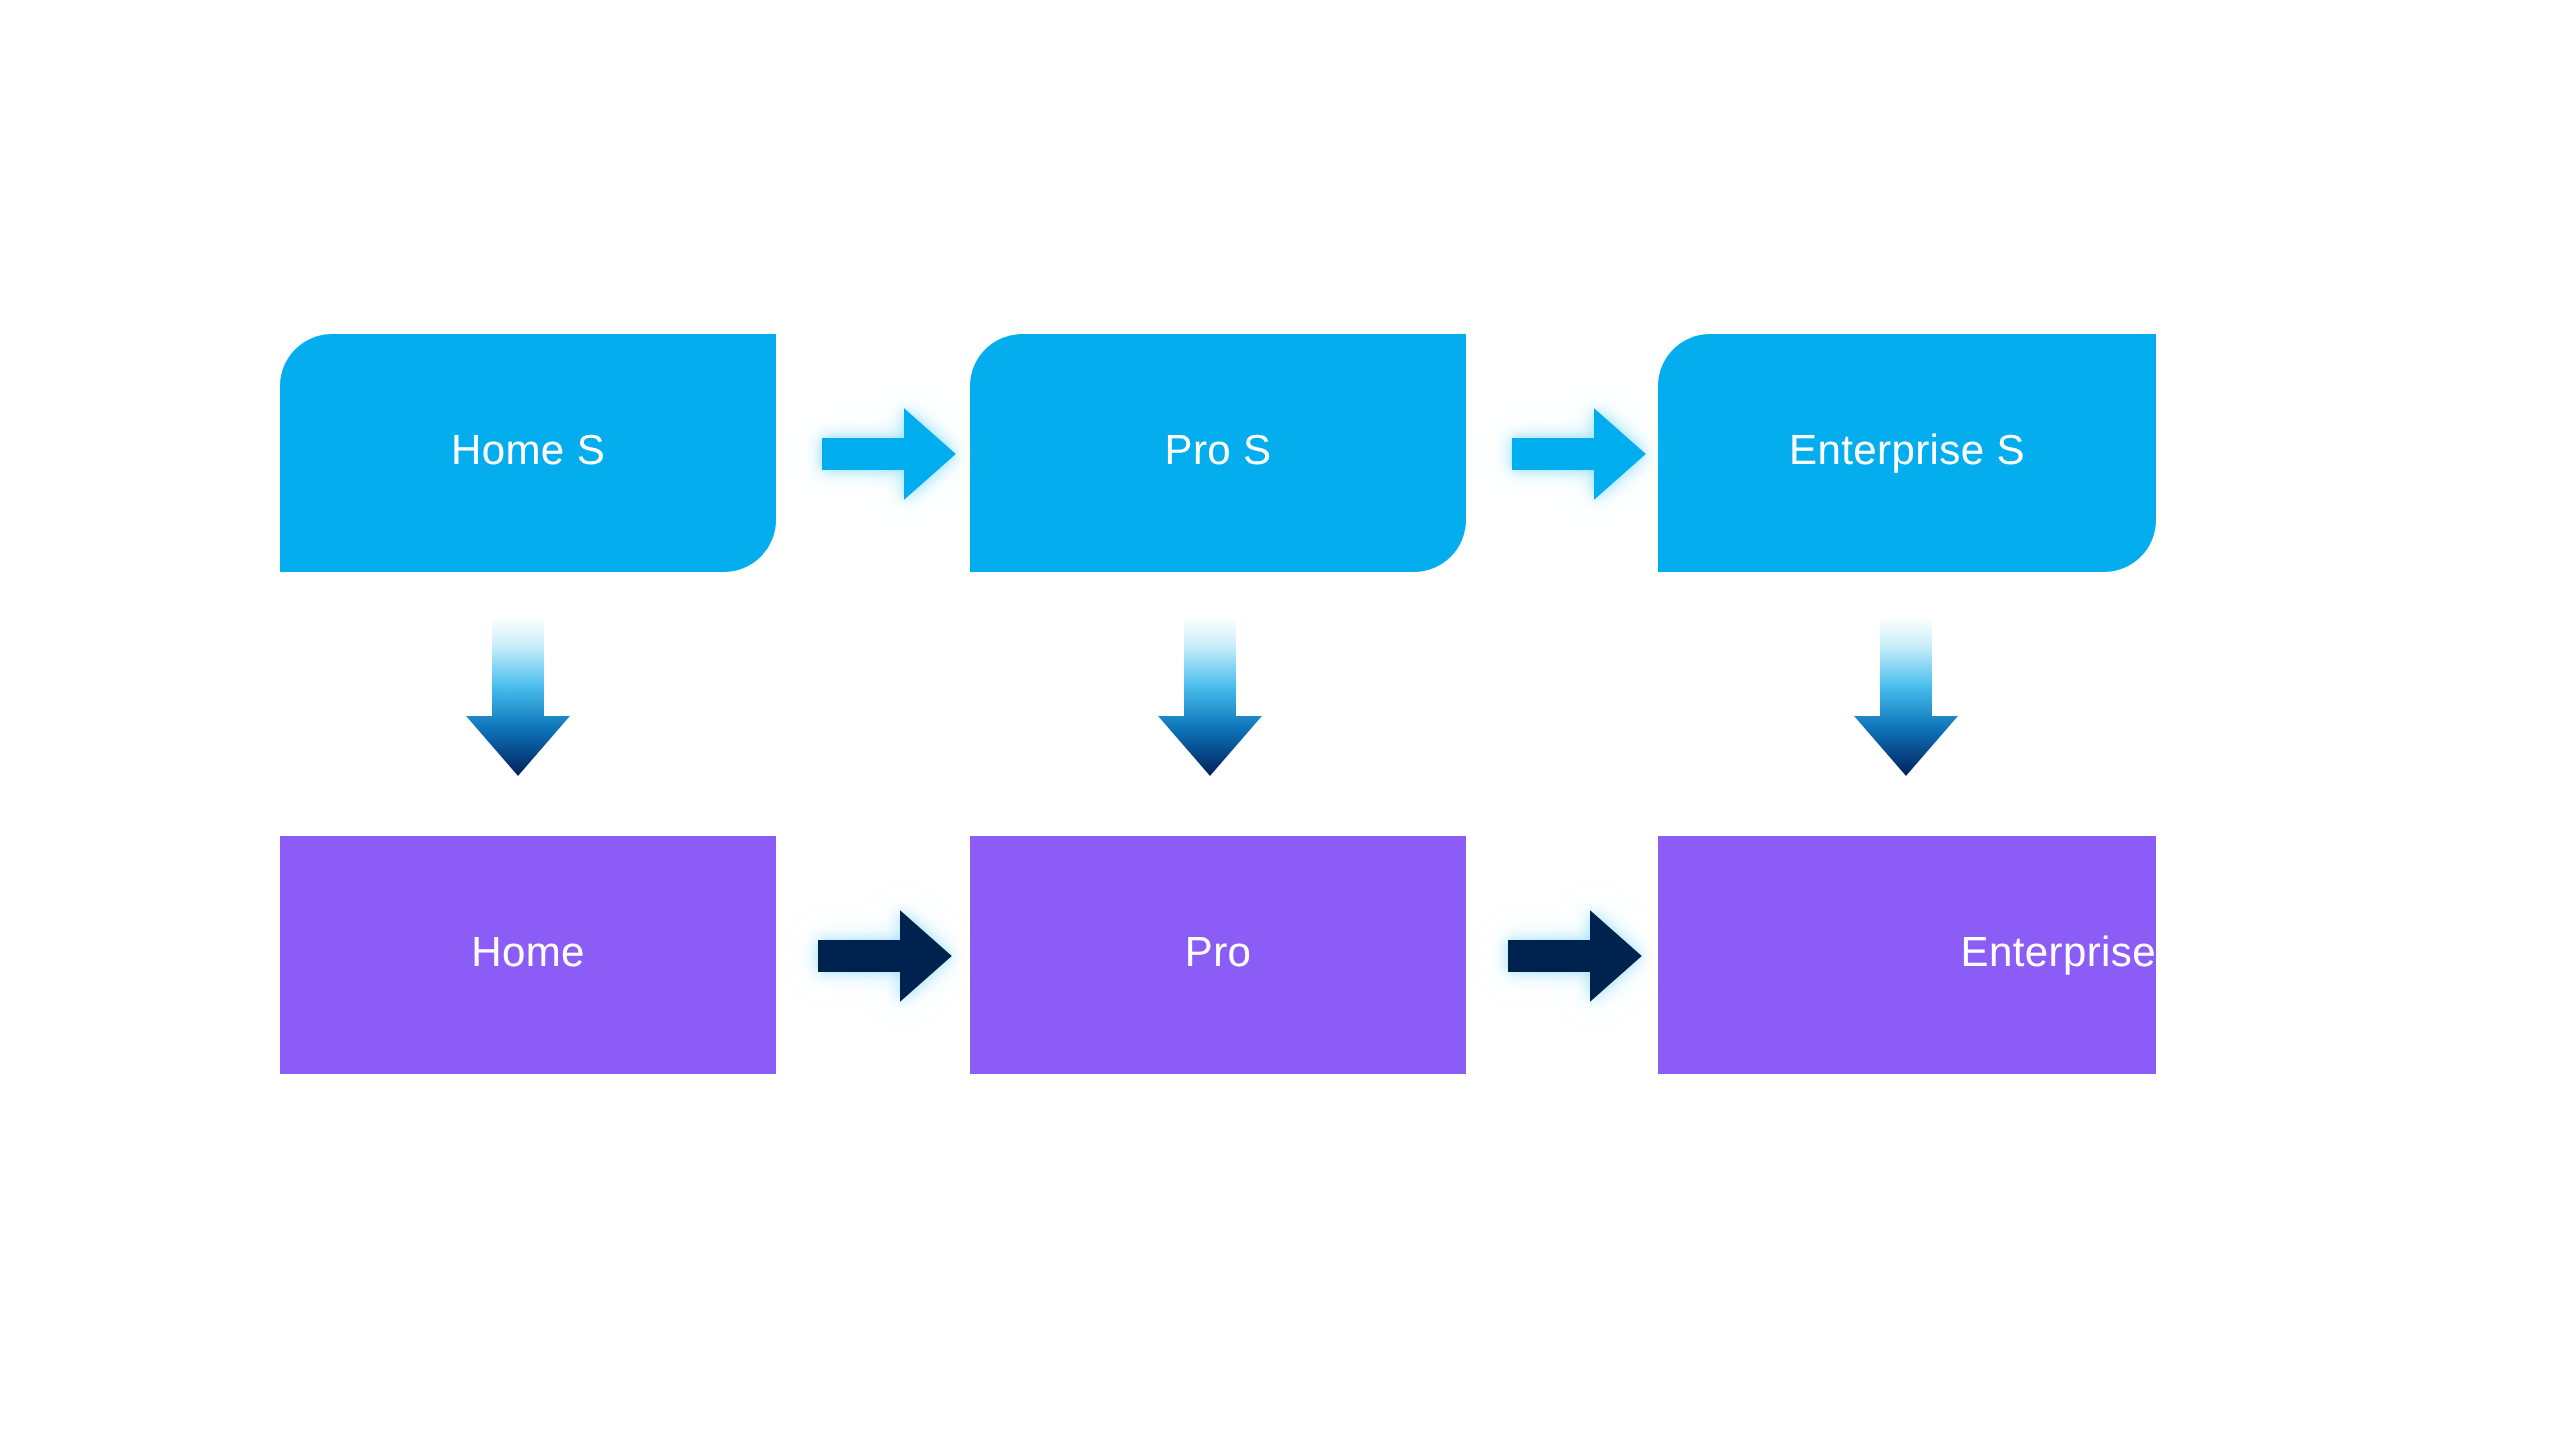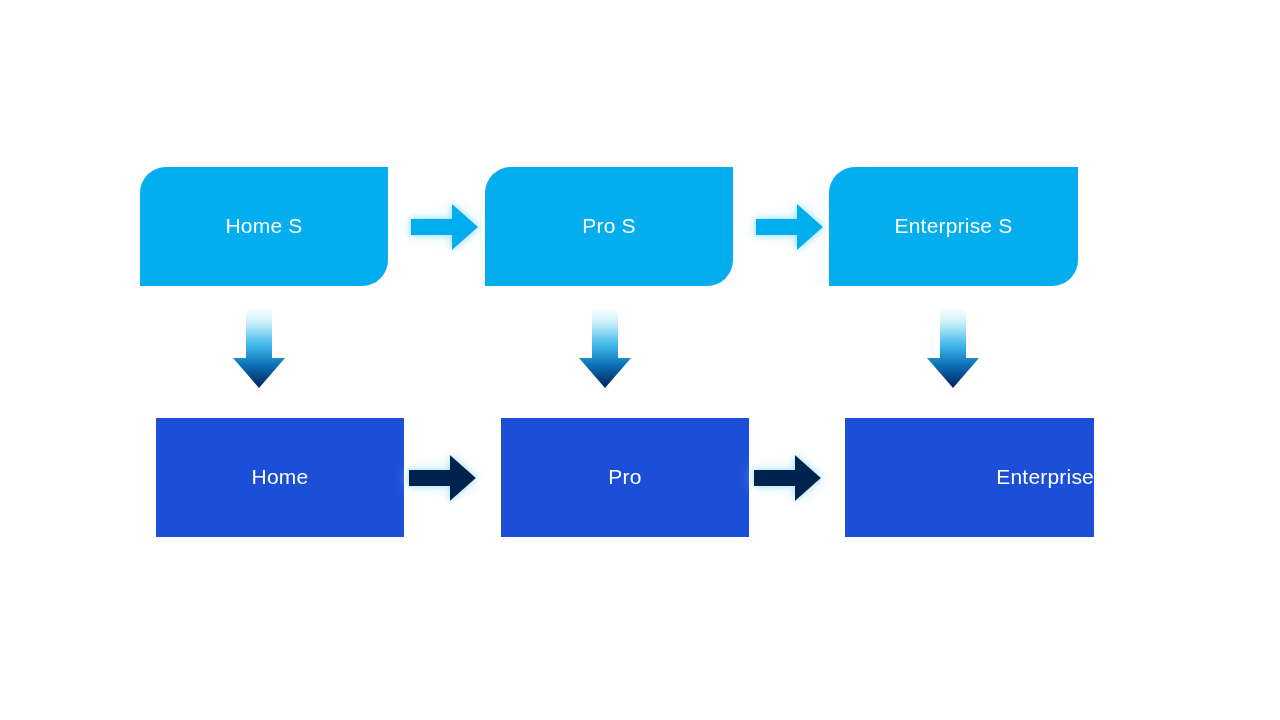--- a/index.html
+++ b/index.html
@@ -33,23 +33,22 @@
     font-weight: 400;
     letter-spacing: 0.2px;
     line-height: 1.1;
     user-select: none;
   }
   .tier-box.service {
     background: #03ADEE;
     border-radius: 26px 0 26px 0;  
   }
   .tier-box.product {
-    background: #1d4ed8;
+    background: #8b5cf6;
     border-radius: 0;
-    margin-left: 16px;
   }
   .tier-label {
     display: block;
     transform: translateY(-1px);
   }
 
   
   .h-arrow {
     position: absolute;
     width: 78px;

